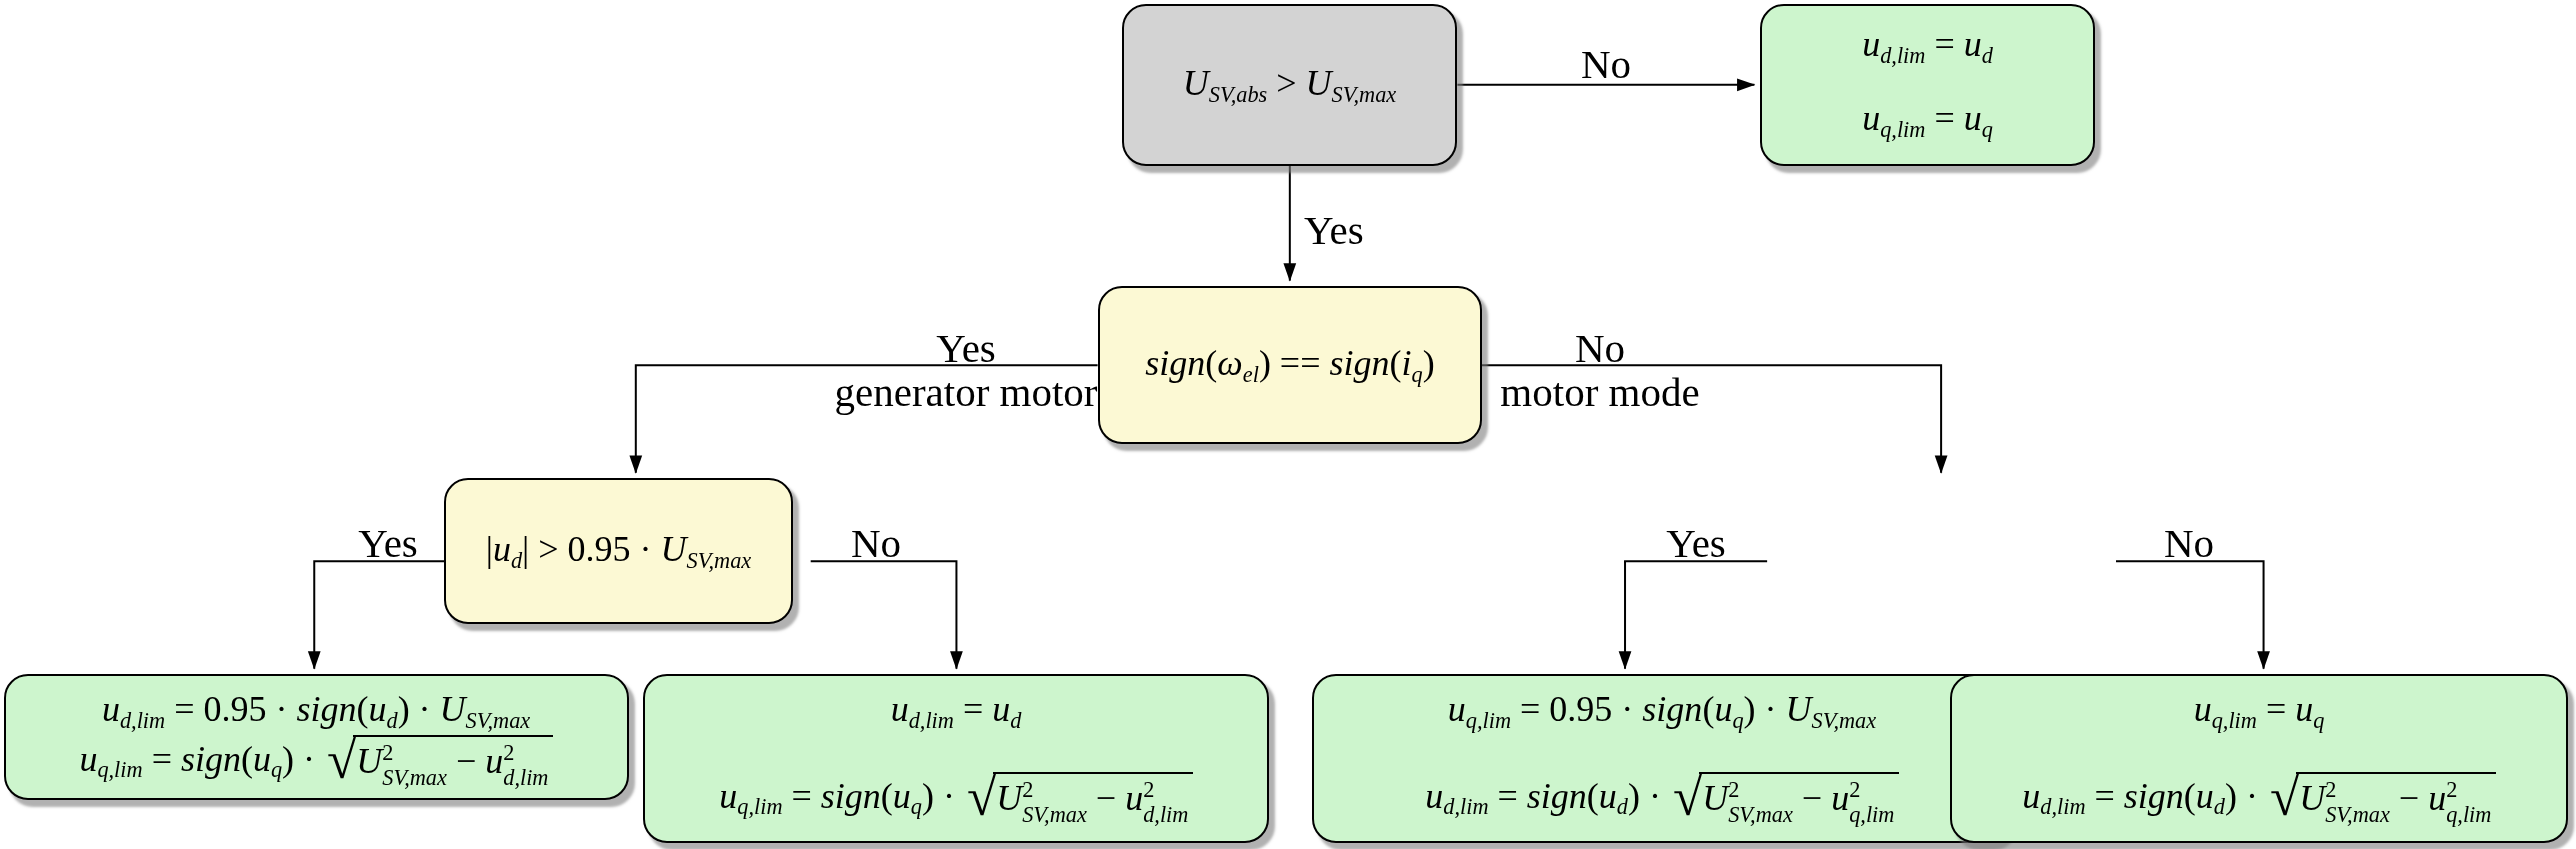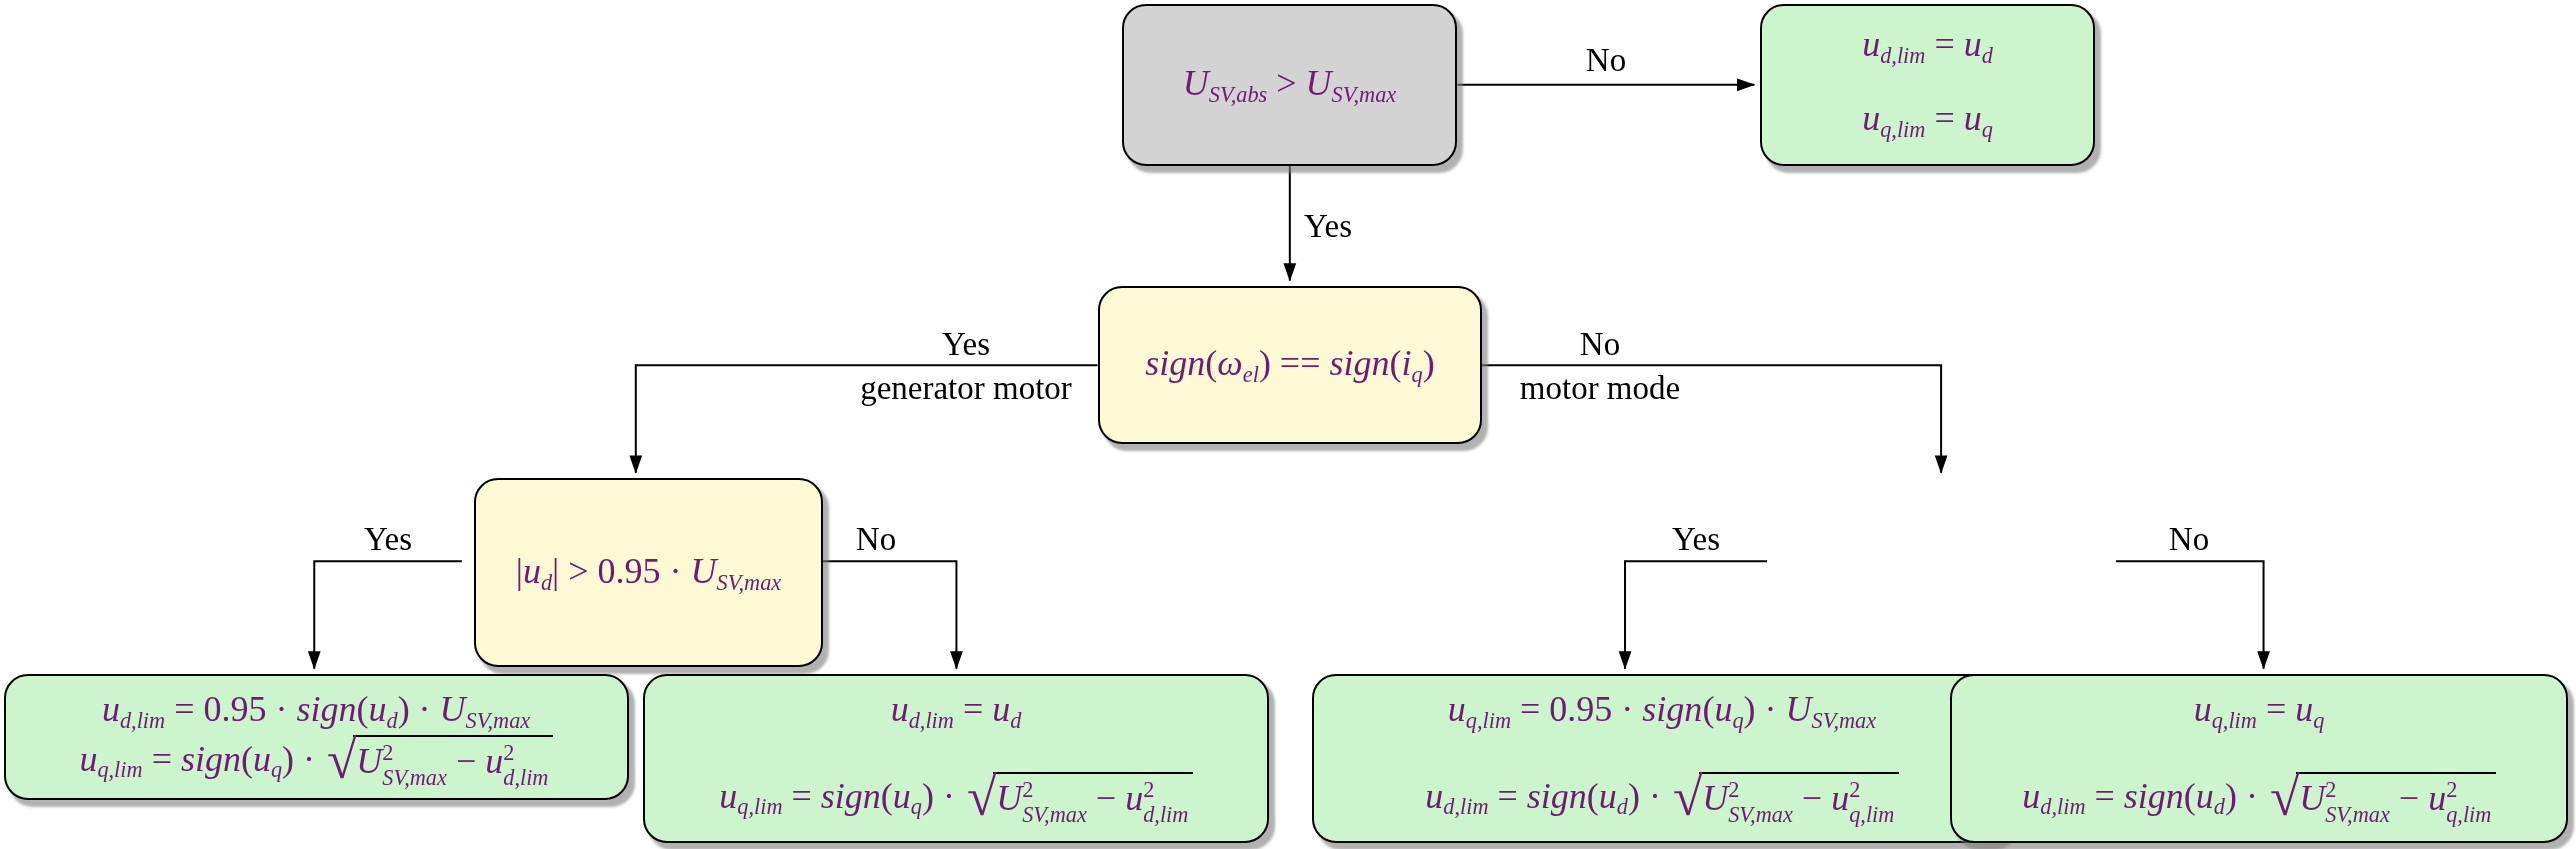--- a/index.html
+++ b/index.html
@@ -9,31 +9,31 @@
   .wires polyline{fill:none;stroke:var(--stroke,#000);stroke-width:2.2;}
 
   .node{position:absolute;box-sizing:border-box;border:2.2px solid var(--stroke,#000);
         border-radius:24px;display:flex;flex-direction:column;align-items:center;
         justify-content:center;box-shadow:5.5px 6.4px 2.7px rgba(125,125,125,0.6);}
   .node.root{background:var(--root-fill,#d3d3d3);}
   .node.yellow{background:var(--decision-fill,#fcf9d4);}
   .node.green{background:var(--result-fill,#cdf5cd);}
   .node.two{justify-content:space-between;padding:11px 5.5px 14.6px;}
 
-  .fline{font-style:italic;font-size:36px;white-space:nowrap;color:#701a75;line-height:1.25;}
+  .fline{font-style:italic;font-size:36px;white-space:nowrap;color:#000000;line-height:1.25;}
   .fline .rm{font-style:normal;}
   .fline sub{font-size:0.62em;vertical-align:-0.3em;}
   .ss{display:inline-flex;flex-direction:column;align-items:flex-start;
       font-size:0.62em;line-height:1.12;vertical-align:middle;transform:translateY(0.06em);}
   .ss .ss-t,.ss .ss-b{display:block;}
   .sqrt{display:inline-flex;align-items:flex-start;vertical-align:middle;margin-left:0.08em;}
   .sqrt-sym{font-size:1.5em;line-height:1;font-style:normal;margin-right:-0.06em;transform:translateY(-0.04em);}
   .sqrt-body{border-top:2.7px solid #000;padding:0.06em 0.12em 0 0.08em;display:inline-block;}
 
-  .elabel{position:absolute;font-size:33px;line-height:1.1;color:#000;white-space:nowrap;}
+  .elabel{position:absolute;font-size:41px;line-height:1.1;color:#000;white-space:nowrap;}
   .elabel.center{transform:translateX(-50%);}
 </style>
 </head>
 <body>
 
 <div class="canvas">
 
   <svg class="wires" width="2576" height="850" viewBox="0 0 2828 933">
     <defs>
       <marker id="arr" markerUnits="userSpaceOnUse" markerWidth="24" markerHeight="24" refX="20" refY="11" orient="auto">
@@ -56,21 +56,21 @@
 
   <div class="node green two" style="left:1760px;top:3.6px;width:335px;height:162px;padding:16.4px 5.5px 20px">
     <div class="fline">u<sub>d,lim</sub> <span class="rm">= </span>u<sub>d</sub></div>
     <div class="fline">u<sub>q,lim</sub> <span class="rm">= </span>u<sub>q</sub></div>
   </div>
 
   <div class="node yellow" style="left:1098px;top:286px;width:384px;height:158px">
     <div class="fline">sign<span class="rm">(</span>ω<sub>el</sub><span class="rm">) == </span>sign<span class="rm">(</span>i<sub>q</sub><span class="rm">)</span></div>
   </div>
 
-  <div class="node yellow" style="left:474px;top:478px;width:349px;height:189px">
+  <div class="node yellow" style="left:444px;top:478px;width:349px;height:146px">
     <div class="fline"><span class="rm">|</span>u<sub>d</sub><span class="rm">| &gt; 0.95 · </span>U<sub>SV,max</sub></div>
   </div>
 
 
   <div class="node green two" style="left:3.6px;top:674px;width:625px;height:126px">
     <div class="fline">u<sub>d,lim</sub> <span class="rm">= 0.95 · </span>sign<span class="rm">(</span>u<sub>d</sub><span class="rm">) · </span>U<sub>SV,max</sub></div>
     <div class="fline">u<sub>q,lim</sub> <span class="rm">= </span>sign<span class="rm">(</span>u<sub>q</sub><span class="rm">) · </span><span class="sqrt">
           <span class="sqrt-sym">√</span>
           <span class="sqrt-body">U<span class="ss">
               <span class="ss-t"><span class="rm">2</span></span>

